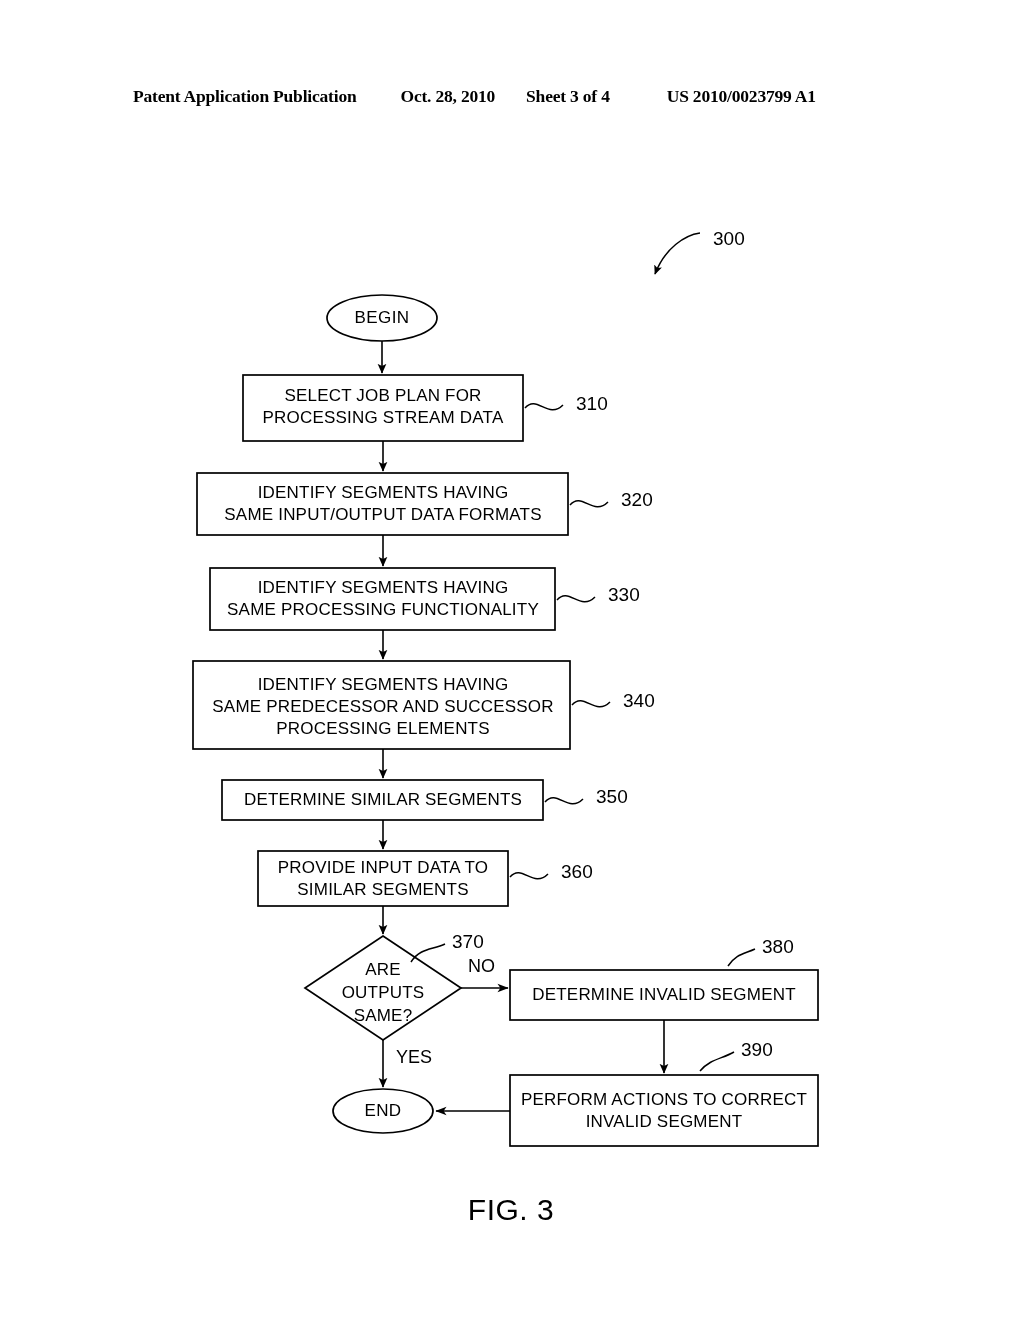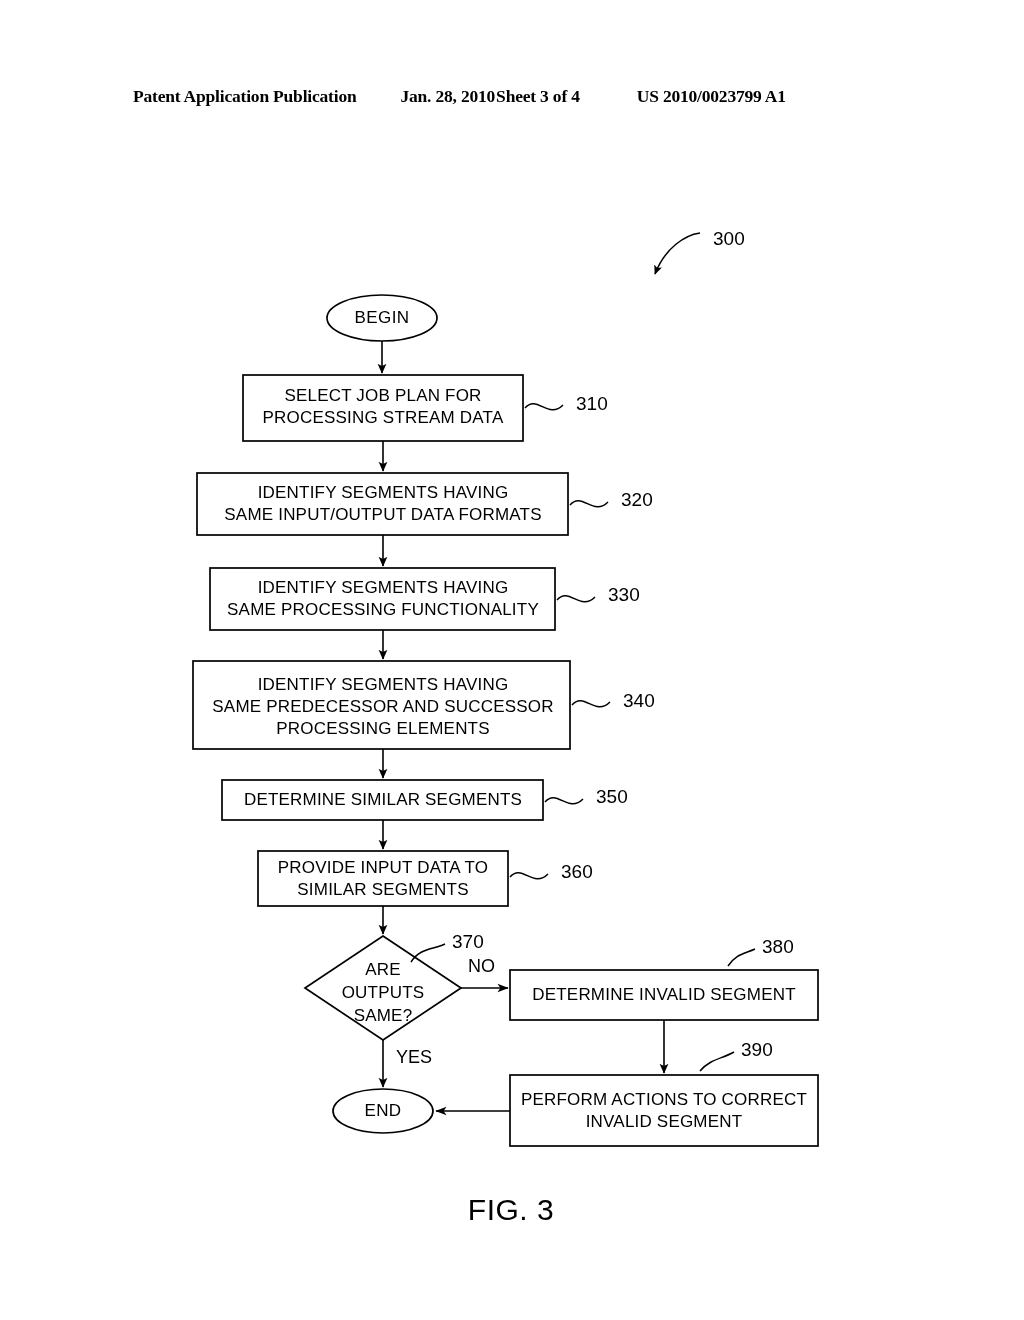--- a/index.html
+++ b/index.html
@@ -35,21 +35,21 @@
     flex-direction: row;
     align-items: baseline;
     font-family: "Liberation Serif", serif;
     font-weight: bold;
     font-size: 17.5px;
     letter-spacing: -0.2px;
     white-space: nowrap;
   }
   #page-header .hdr-pub   { }
   #page-header .hdr-date  { margin-left: 44px; }
-  #page-header .hdr-sheet { margin-left: 1px; }
+  #page-header .hdr-sheet { margin-left: 31px; }
   #page-header .hdr-num   { margin-left: 57px; }
 
   
   #figure-canvas {
     position: absolute;
     left: 0;
     top: 16px;
     width: 1024px;
     height: 1320px;
   }
@@ -116,21 +116,21 @@
     stroke-width: 1.5;
     fill: none;
   }
 </style>
 </head>
 <body>
 
 <div id="page-header">
   <div class="hdr-inner">
     <span class="hdr-pub">Patent Application Publication</span>
-    <span class="hdr-date">Jan. 28, 2010</span>
+    <span class="hdr-date">Oct. 28, 2010</span>
     <span class="hdr-sheet">Sheet 3 of 4</span>
     <span class="hdr-num">US 2010/0023799 A1</span>
   </div>
 </div>
 
 <div id="figure-canvas">
   <svg id="figure-svg" viewBox="0 0 1024 1320" xmlns="http://www.w3.org/2000/svg">
 
     <defs>
       <marker id="arrow" viewBox="0 0 10 10" refX="9.2" refY="5" markerWidth="6.2" markerHeight="6.2" orient="auto-start-reverse">

